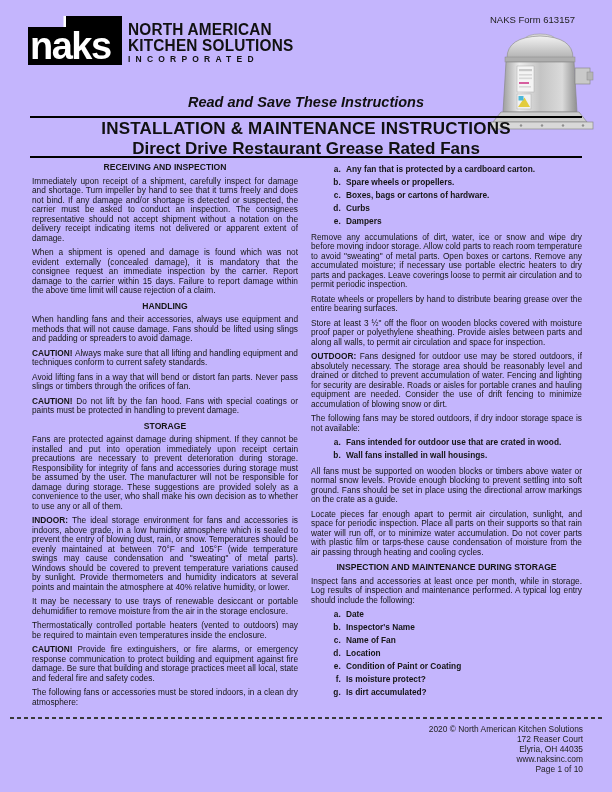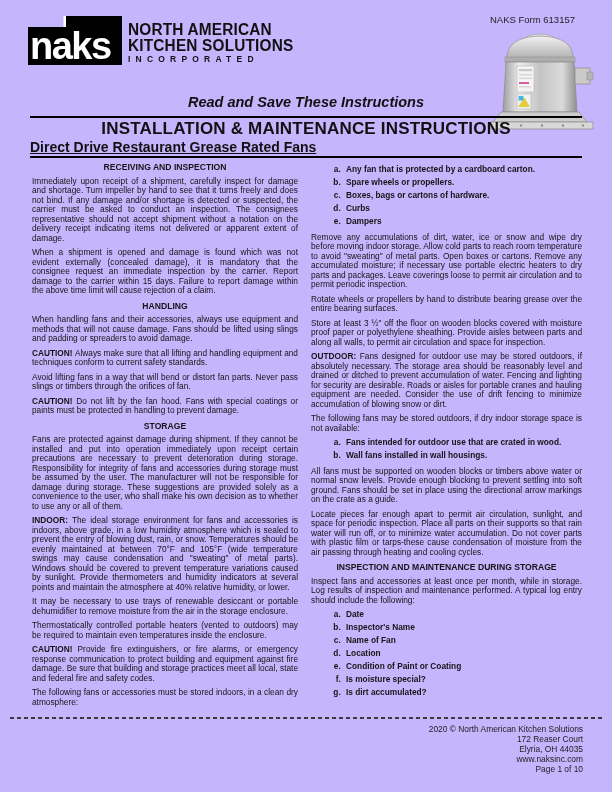--- a/index.html
+++ b/index.html
@@ -25,21 +25,21 @@
   }
   .rule { position:absolute; left:30px; width:552px; height:2px; background:#000; }
   .rule-1 { top:116px; }
   .rule-2 { top:156px; }
   .doc-title {
     position:absolute; left:30px; top:119px; width:552px;
     text-align:center; font-size:17px; font-weight:bold; letter-spacing:0.2px;
   }
   .doc-subtitle {
     position:absolute; left:30px; top:139px; width:552px;
-    text-align:left; font-size:14px; font-weight:bold;text-decoration:underline;
+    text-align:center; font-size:17px; font-weight:bold;
   }
   
   .col {
     position:absolute; top:163px; height:552px; overflow:hidden;
     font-size:8.3px; line-height:9.5px; color:#151515;
   }
   .col-left  { left:32px;  width:266px; }
   .col-right { left:311px; width:271px; }
   .sec-heading { text-align:center; font-weight:bold; font-size:8.6px; margin:6px 0 4px; }
   .col > .sec-heading:first-child { margin-top:0; }
@@ -160,21 +160,21 @@
       <p class="para">All fans must be supported on wooden blocks or timbers above water or normal snow levels. Provide enough blocking to prevent settling into soft ground. Fans should be set in place using the directional arrow markings on the crate as a guide.</p>
       <p class="para">Locate pieces far enough apart to permit air circulation, sunlight, and space for periodic inspection. Place all parts on their supports so that rain water will run off, or to minimize water accumulation. Do not cover parts with plastic film or tarps-these cause condensation of moisture from the air passing through heating and cooling cycles.</p>
       <div class="sec-heading">INSPECTION AND MAINTENANCE DURING STORAGE</div>
       <p class="para">Inspect fans and accessories at least once per month, while in storage. Log results of inspection and maintenance performed. A typical log entry should include the following:</p>
       <ol class="alpha-list">
         <li>Date</li>
         <li>Inspector's Name</li>
         <li>Name of Fan</li>
         <li>Location</li>
         <li>Condition of Paint or Coating</li>
-        <li>Is moisture special?</li>
+        <li>Is moisture protect?</li>
         <li>Is dirt accumulated?</li>
       </ol>
     </div>
 
   <div class="dashed-sep"></div>
   <div class="footer">
       <div>2020 © North American Kitchen Solutions</div>
       <div>172 Reaser Court</div>
       <div>Elyria, OH 44035</div>
       <div>www.naksinc.com</div>

